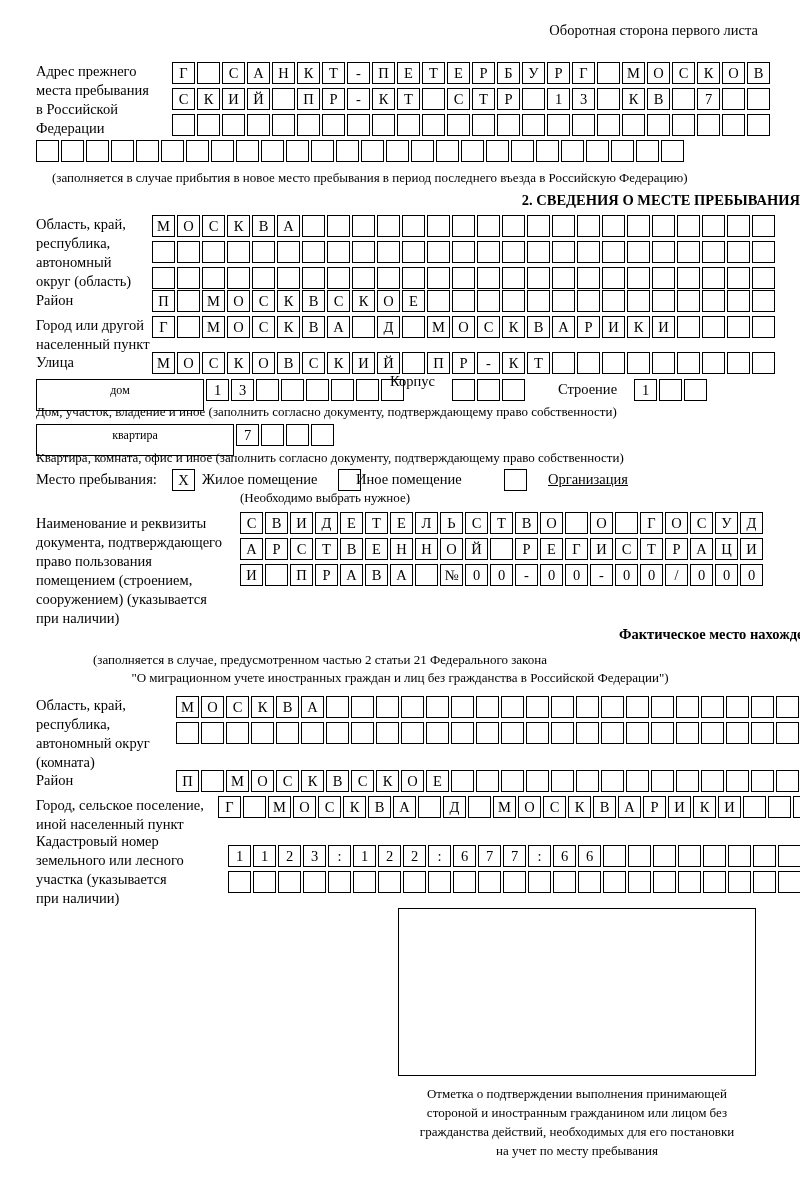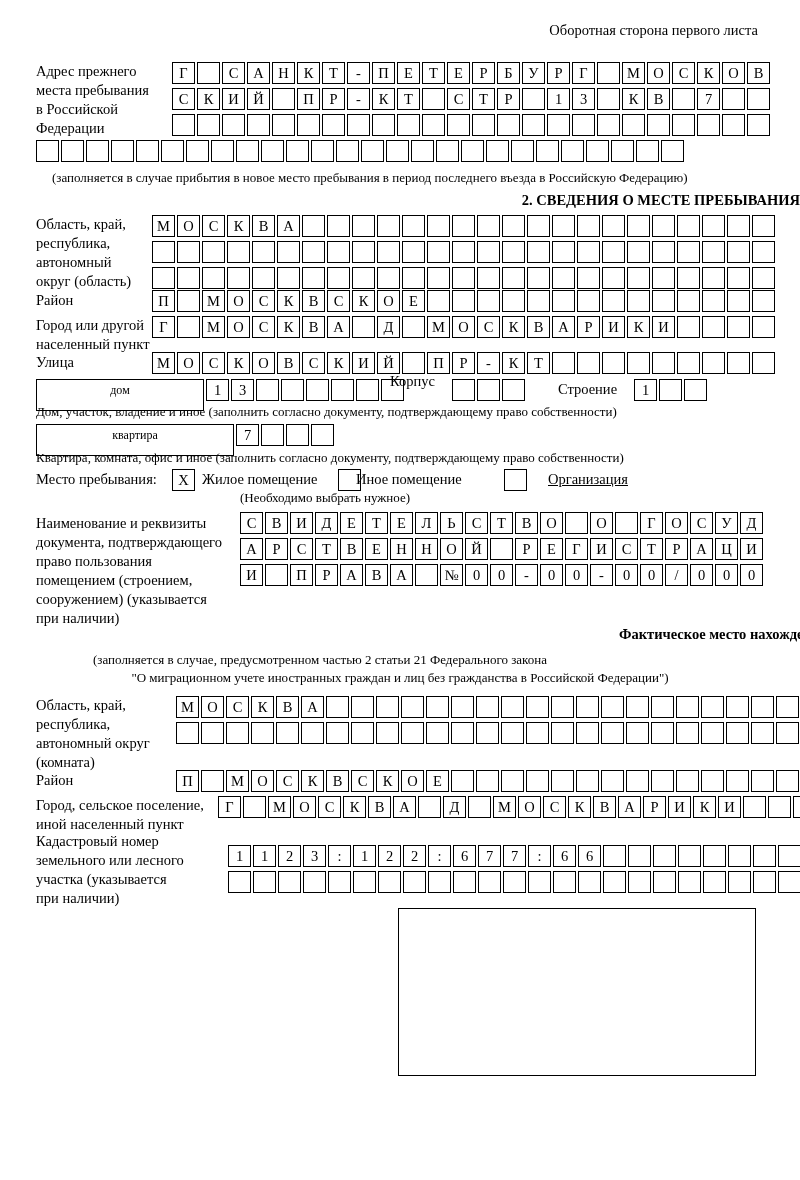--- a/index.html
+++ b/index.html
@@ -688,14 +688,20 @@
       <div class="cell"></div>
       <div class="cell"></div>
       <div class="cell"></div>
       <div class="cell"></div>
       <div class="cell"></div>
       <div class="cell"></div>
       <div class="cell"></div>
     </div>
 
   <div class="bigbox" style="left:398px; top:908px; width:358px; height:168px;"></div>
+  <div class="small-center abs" style="left:398px; top:1084px; width:358px; line-height:19px;">
+    <div>Отметка о подтверждении выполнения принимающей</div>
+    <div>стороной и иностранным гражданином или лицом без</div>
+    <div>гражданства действий, необходимых для его постановки</div>
+    <div>на учет по месту пребывания</div>
+  </div>
 
 </div>
 
 </body></html>

